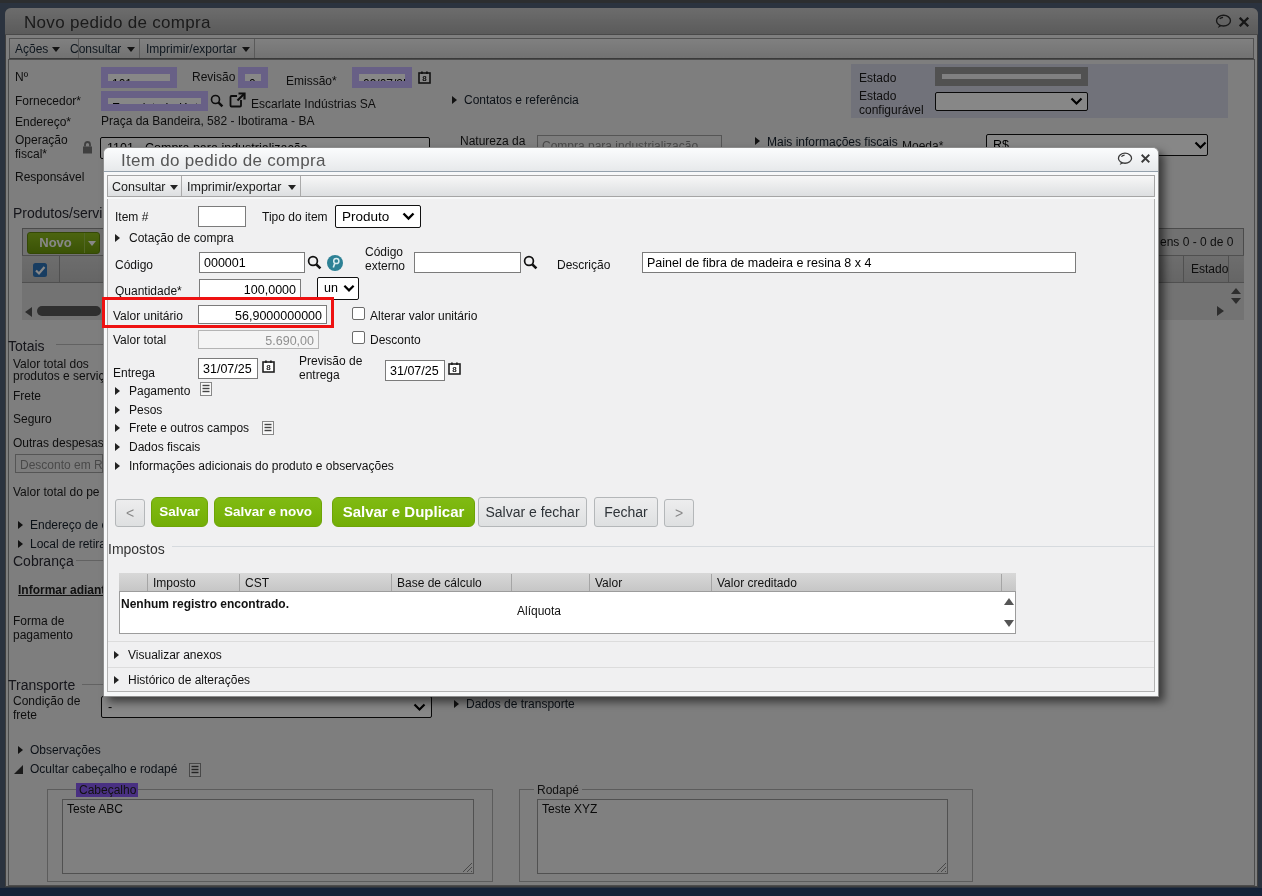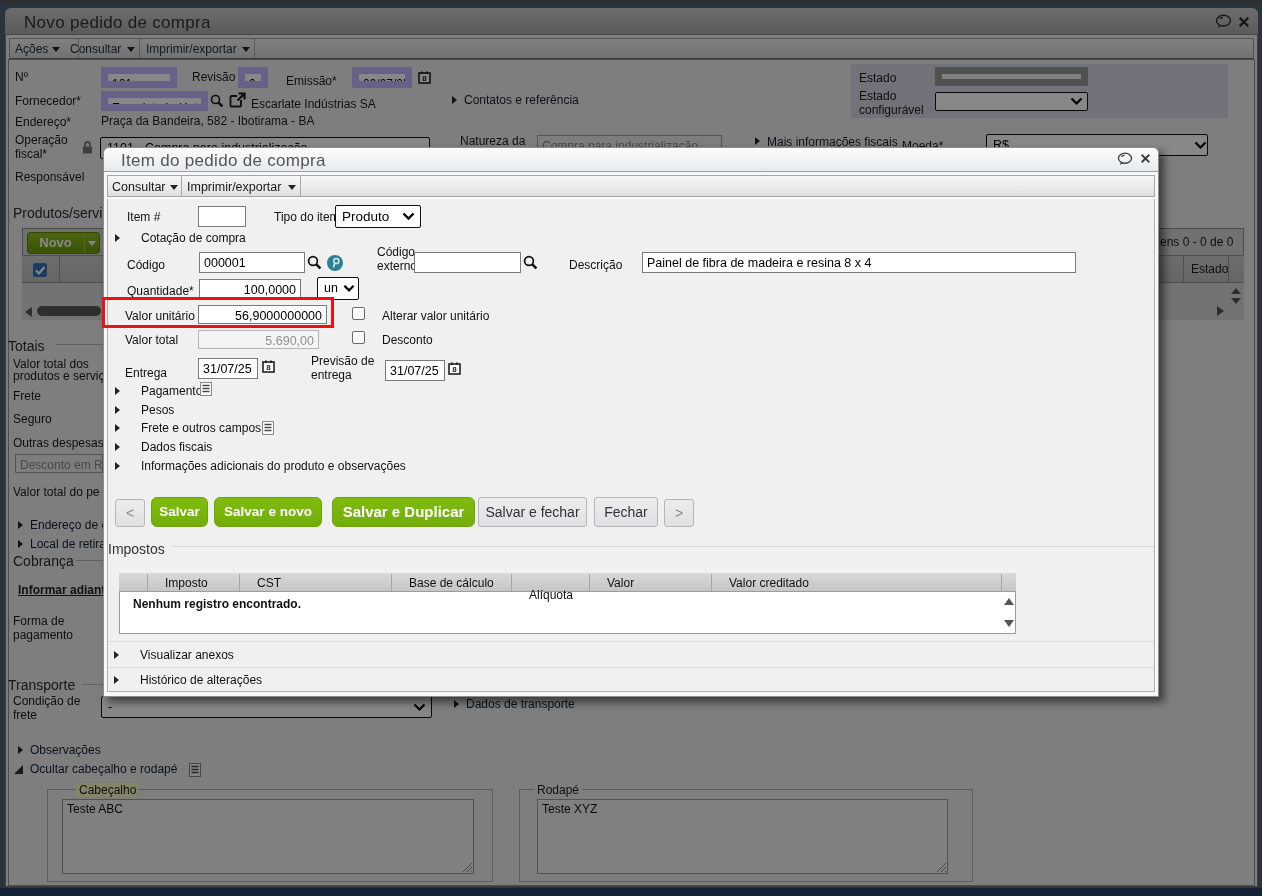--- a/index.html
+++ b/index.html
@@ -18,21 +18,21 @@
 .inpd { position:absolute; background:#ececec; border:1px solid #a0a0a0; font-size:12px; color:#8a8a8a; padding:3px 3px 0 4px; white-space:nowrap; overflow:hidden; }
 .sel { position:absolute; background:#fff; border:1px solid #111; border-radius:2px; font-size:12.5px; color:#000; padding:3px 3px 0 6px; white-space:nowrap; overflow:hidden; }
 .tri { position:absolute; width:0; height:0; border-left:5px solid #222; border-top:4px solid transparent; border-bottom:4px solid transparent; }
 .trid { position:absolute; width:0; height:0; border-top:5px solid #222; border-left:4px solid transparent; border-right:4px solid transparent; }
 .sect { position:absolute; font-size:14px; color:#2a2a34; white-space:nowrap; }
 .sline { position:absolute; height:1px; background:#b9b9b9; }
 .chev { position:absolute; }
 .glink { position:absolute; font-size:12px; color:#16202c; white-space:nowrap; }
 #overlay { left:0; top:0; width:1262px; height:896px; background:rgba(0,0,0,0.47); z-index:50; }
 #modal { left:103px; top:147px; width:1056px; height:550px; background:#f7f8f9; border:1px solid #8e8e8e; border-radius:6px 6px 0 0; z-index:100; box-shadow:5px 5px 8px rgba(0,0,0,0.55); }
-.mlbl { position:absolute; font-size:12px; color:#111; white-space:nowrap; z-index:101;margin-left:12px; }
+.mlbl { position:absolute; font-size:12px; color:#111; white-space:nowrap; z-index:101; }
 .minp { position:absolute; background:#fff; border:1px solid #7b7b7b; font-size:12.5px; color:#000; padding:3px 3px 0 4px; white-space:nowrap; overflow:hidden; z-index:101; }
 .minpr { text-align:right; padding-right:4px; }
 .btn-green { position:absolute; background:linear-gradient(#80bb12,#73ae06); border:1px solid #6da407; border-radius:6px; color:#fff; font-weight:bold; font-size:13.5px; text-align:center; z-index:101; }
 .btn-grey { position:absolute; background:linear-gradient(#ededee,#dee0e1); border:1px solid #b4b7b9; border-radius:3px; color:#2e3338; font-size:14px; text-align:center; z-index:101; }
 .cb { position:absolute; width:13px; height:13px; background:#fff; border:1px solid #6b6b6b; border-radius:2px; z-index:101; }
 </style>
 </head>
 <body>
 <div class="abs" id="topstrip"></div>
 <div class="abs" id="win"></div>
@@ -175,21 +175,21 @@
 <div class="abs" style="left:14px;top:765px;width:0;height:0;border-bottom:9px solid #333;border-left:9px solid transparent;"></div>
 <div class="glink" style="left:30px;top:762px;">Ocultar cabeçalho e rodapé</div>
 <svg class="abs" style="left:189px;top:763px;" width="12" height="14" viewBox="0 0 12 14">
       <rect x="0.5" y="0.5" width="11" height="13" fill="#f8f8f8" stroke="#888"></rect>
       <line x1="2.5" y1="3.5" x2="9.5" y2="3.5" stroke="#444" stroke-width="1.4"></line>
       <line x1="2.5" y1="6.5" x2="9.5" y2="6.5" stroke="#444" stroke-width="1.4"></line>
       <line x1="2.5" y1="9.5" x2="9.5" y2="9.5" stroke="#444" stroke-width="1.4"></line>
     </svg>
 
 <div class="abs" style="left:47px;top:789px;width:446px;height:93px;border:1px solid #aeaeae;"></div>
-<div class="abs" style="left:76px;top:783px;width:62px;background:#fef9c3;font-size:12px;color:#222;padding:0 3px;">Cabeçalho</div>
+<div class="abs" style="left:76px;top:783px;width:62px;background:#8b5cf6;font-size:12px;color:#222;padding:0 3px;">Cabeçalho</div>
 <div class="abs" style="left:62px;top:799px;width:412px;height:75px;background:#f2f2f2;border:1px solid #999;font-size:12px;color:#111;padding:2px 4px;">Teste ABC</div>
 <div class="abs" style="left:519px;top:789px;width:454px;height:93px;border:1px solid #aeaeae;"></div>
 <div class="abs" style="left:534px;top:783px;width:48px;background:#eee;font-size:12px;color:#222;padding:0 3px;">Rodapé</div>
 <div class="abs" style="left:537px;top:799px;width:411px;height:75px;background:#f2f2f2;border:1px solid #999;font-size:12px;color:#111;padding:2px 4px;">Teste XYZ</div>
 <svg class="abs" style="left:462px;top:862px;" width="11" height="11" viewBox="0 0 11 11">
       <path d="M10 1 L1 10 M10 5 L5 10 M10 9 L9 10" stroke="#888" stroke-width="1"></path>
     </svg>
 <svg class="abs" style="left:936px;top:862px;" width="11" height="11" viewBox="0 0 11 11">
       <path d="M10 1 L1 10 M10 5 L5 10 M10 9 L9 10" stroke="#888" stroke-width="1"></path>
     </svg>
@@ -324,21 +324,21 @@
 <div class="abs" style="left:147px;top:574px;width:1px;height:17px;background:#a5a5a5;z-index:103;"></div>
 <div class="abs" style="left:239px;top:574px;width:1px;height:17px;background:#a5a5a5;z-index:103;"></div>
 <div class="abs" style="left:391px;top:574px;width:1px;height:17px;background:#a5a5a5;z-index:103;"></div>
 <div class="abs" style="left:511px;top:574px;width:1px;height:17px;background:#a5a5a5;z-index:103;"></div>
 <div class="abs" style="left:589px;top:574px;width:1px;height:17px;background:#a5a5a5;z-index:103;"></div>
 <div class="abs" style="left:711px;top:574px;width:1px;height:17px;background:#a5a5a5;z-index:103;"></div>
 <div class="abs" style="left:1001px;top:574px;width:1px;height:17px;background:#a5a5a5;z-index:103;"></div>
 <div class="mlbl" style="left:153px;top:576px;z-index:104;">Imposto</div>
 <div class="mlbl" style="left:245px;top:576px;z-index:104;">CST</div>
 <div class="mlbl" style="left:397px;top:576px;z-index:104;">Base de cálculo</div>
-<div class="mlbl" style="left:517px;top:588px;z-index:104;">Alíquota</div>
+<div class="mlbl" style="left:517px;top:604px;z-index:104;">Alíquota</div>
 <div class="mlbl" style="left:595px;top:576px;z-index:104;">Valor</div>
 <div class="mlbl" style="left:717px;top:576px;z-index:104;">Valor creditado</div>
 <div class="mlbl" style="left:121px;top:597px;font-weight:bold;">Nenhum registro encontrado.</div>
 <div class="trid" style="left:1004px;top:598px;border-top:none;border-bottom:7px solid #555;border-left:5.5px solid transparent;border-right:5.5px solid transparent;z-index:103;"></div>
 <div class="trid" style="left:1004px;top:620px;border-top:7px solid #555;border-left:5.5px solid transparent;border-right:5.5px solid transparent;z-index:103;"></div>
 
 <div class="abs" style="left:108px;top:641px;width:1046px;height:1px;background:#dcdcdc;z-index:101;"></div>
 <div class="tri" style="left:114px;top:651px;z-index:101;"></div>
 <div class="mlbl" style="left:128px;top:648px;">Visualizar anexos</div>
 <div class="abs" style="left:108px;top:667px;width:1046px;height:1px;background:#dcdcdc;z-index:101;"></div>

